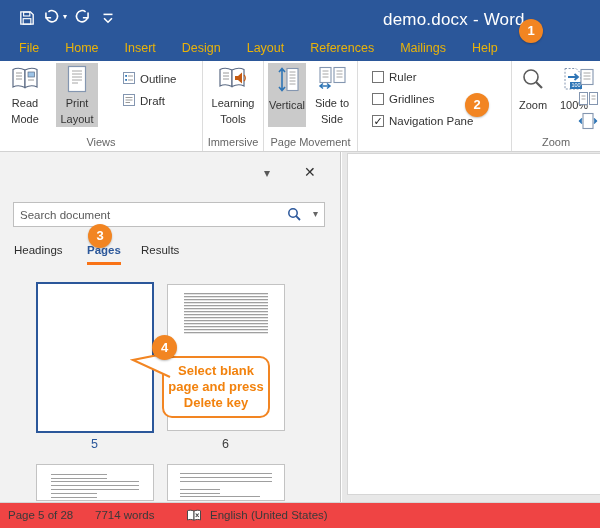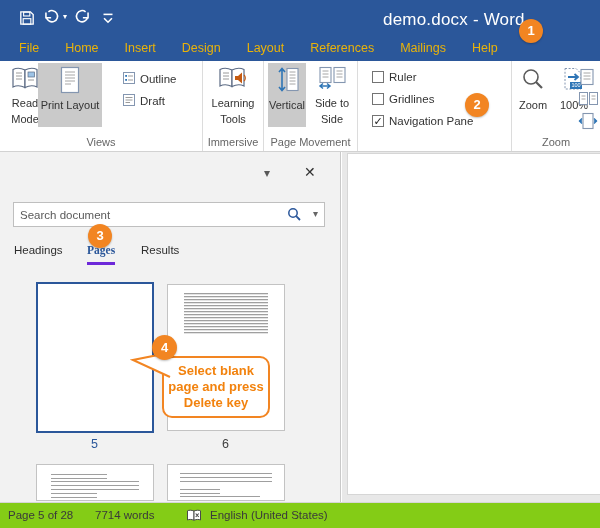--- a/index.html
+++ b/index.html
@@ -37,34 +37,34 @@
   .nav-title { position:absolute; left:14px; top:10px; font-size:17px; color:#14532d;margin-top:44px; }
   .nav-chevron { position:absolute; left:264px; top:14px; font-size:12px; color:#595959; }
   .nav-close { position:absolute; left:304px; top:12px; font-size:14px; color:#333; }
   .searchbox { position:absolute; left:13px; top:50px; width:312px; height:25px; background:#fff; border:1px solid #bfbfbf; }
   .searchbox input { position:absolute; left:6px; top:2px; width:250px; height:19px; border:none; outline:none; font-size:11.5px; color:#444; background:transparent; font-family:"Liberation Sans",sans-serif; }
   .searchbox input::placeholder { color:#5a5a5a; opacity:1; }
   .search-mag { position:absolute; right:22px; top:4px; }
   .search-caret { position:absolute; right:6px; top:5px; font-size:10px; color:#666; }
   .navtabs { position:absolute; left:0; top:88px; width:340px; height:28px; }
   .navtab { position:absolute; top:4px; font-size:11.5px; color:#2e2e2e; padding-bottom:6px; }
-  .navtab.active { color:#2B579A; font-weight:bold; border-bottom:3px solid #6d28d9;font-family:Liberation Serif, serif; }
+  .navtab.active { color:#2B579A; font-weight:bold; border-bottom:3px solid #f97316; }
   .thumb { position:absolute; background:#fff; border:1px solid #c3c3c3; overflow:hidden; }
   .thumb.selected { border:2px solid #2B579A; }
   .toc-lines { position:absolute; left:16px; top:8px; width:84px; height:42px;
     background:repeating-linear-gradient(to bottom, #9f9f9f 0 1px, #e3e3e3 1px 2px, transparent 2px 3px); }
   .mini-lines { position:absolute; background:repeating-linear-gradient(to bottom, #9f9f9f 0 1px, transparent 1px 4px); }
   .pagenum { position:absolute; width:117px; text-align:center; font-size:12.5px; }
   .pagenum.sel { color:#2B579A; }
   .pagenum.normal { color:#404040; }
   
   .docarea { position:absolute; left:342px; top:152px; width:258px; height:350px; background:#e8e8e8; }
   .docpage { position:absolute; left:5px; top:1px; width:253px; height:342px; background:#fff; border:1px solid #d6d6d6; border-right:none; }
   
-  .statusbar { position:absolute; left:0; top:502px; width:600px; height:26px; background:#84cc16; border-top:1px solid #d6d6d6; }
+  .statusbar { position:absolute; left:0; top:502px; width:600px; height:26px; background:#ef4444; border-top:1px solid #d6d6d6; }
   .status-item { position:absolute; top:0; height:25px; line-height:25px; font-size:11.5px; color:#3a3a3a; white-space:nowrap; }
   
   .badge { position:absolute; width:24px; height:24px; border-radius:50%; background:#F28522; color:#fff;
     font-size:13px; font-weight:bold; text-align:center; line-height:24px; z-index:50; box-shadow:0 1px 2px rgba(0,0,0,.25); }
   .bubble { position:absolute; left:162px; top:356px; width:108px; background:#fff; border:2px solid #F28522;
     border-radius:10px; color:#F2820D; font-size:13px; font-weight:bold; line-height:16px; text-align:center;
     padding:5px 4px; white-space:pre-line; z-index:45; }
   .bubble-tail { position:absolute; left:130px; top:347px; z-index:46; }
   
   .watermark { position:absolute; left:193px; top:186px; font-size:22px; font-style:italic; font-weight:bold;
@@ -115,21 +115,21 @@
         <span class="bicon">
           <svg width="30" height="26" viewBox="0 0 30 26">
             <path d="M15 4 C11 2 6 2 3 3.5 V21 C6 19.5 11 19.5 15 21.5 Z" fill="#fff" stroke="#5b6a84" stroke-width="1.2"></path>
             <path d="M15 4 C19 2 24 2 27 3.5 V21 C24 19.5 19 19.5 15 21.5 Z" fill="#fff" stroke="#5b6a84" stroke-width="1.2"></path>
             <rect x="18" y="6" width="6.5" height="5" fill="#9dc3e6" stroke="#5b6a84" stroke-width=".7"></rect>
             <path d="M6 7 H12 M6 10 H12 M6 13 H12 M18 14 H24" stroke="#9a9a9a" stroke-width="1"></path>
           </svg>
         </span>
         <span class="blabel">Read Mode</span>
       </div>
-      <div class="bigbtn selected" style="left:38px;width:64px">
+      <div class="bigbtn selected" style="left:56px;width:42px">
         <span class="bicon">
           <svg width="22" height="28" viewBox="0 0 22 28">
             <rect x="2.5" y="1.5" width="17" height="25" fill="#fff" stroke="#8496b0" stroke-width="1.2"></rect>
             <path d="M6 6 H16 M6 9 H16 M6 12 H16 M6 15 H16 M6 18 H12" stroke="#a6a6a6" stroke-width="1"></path>
           </svg>
         </span>
         <span class="blabel">Print Layout</span>
       </div>
       <div class="smallbtn" style="top:7px">
         <svg width="14" height="14" viewBox="0 0 14 14">

